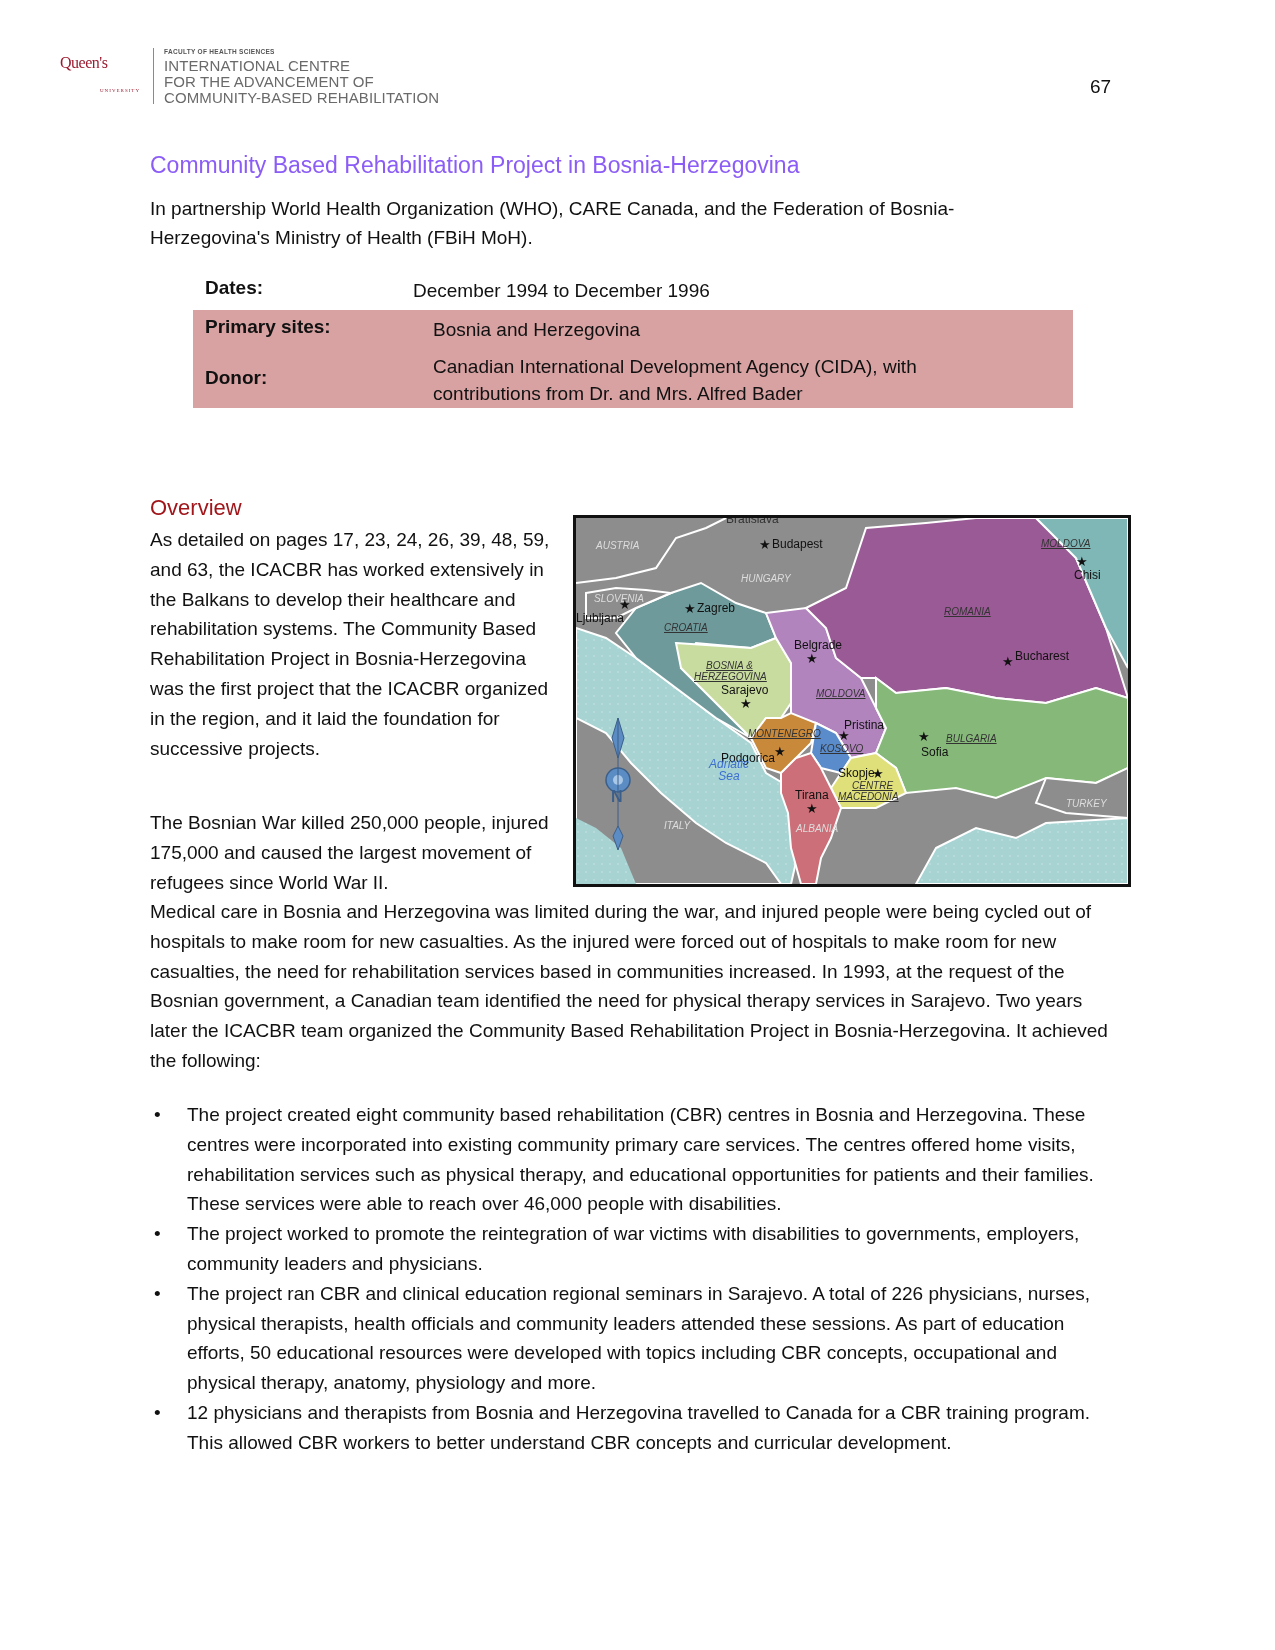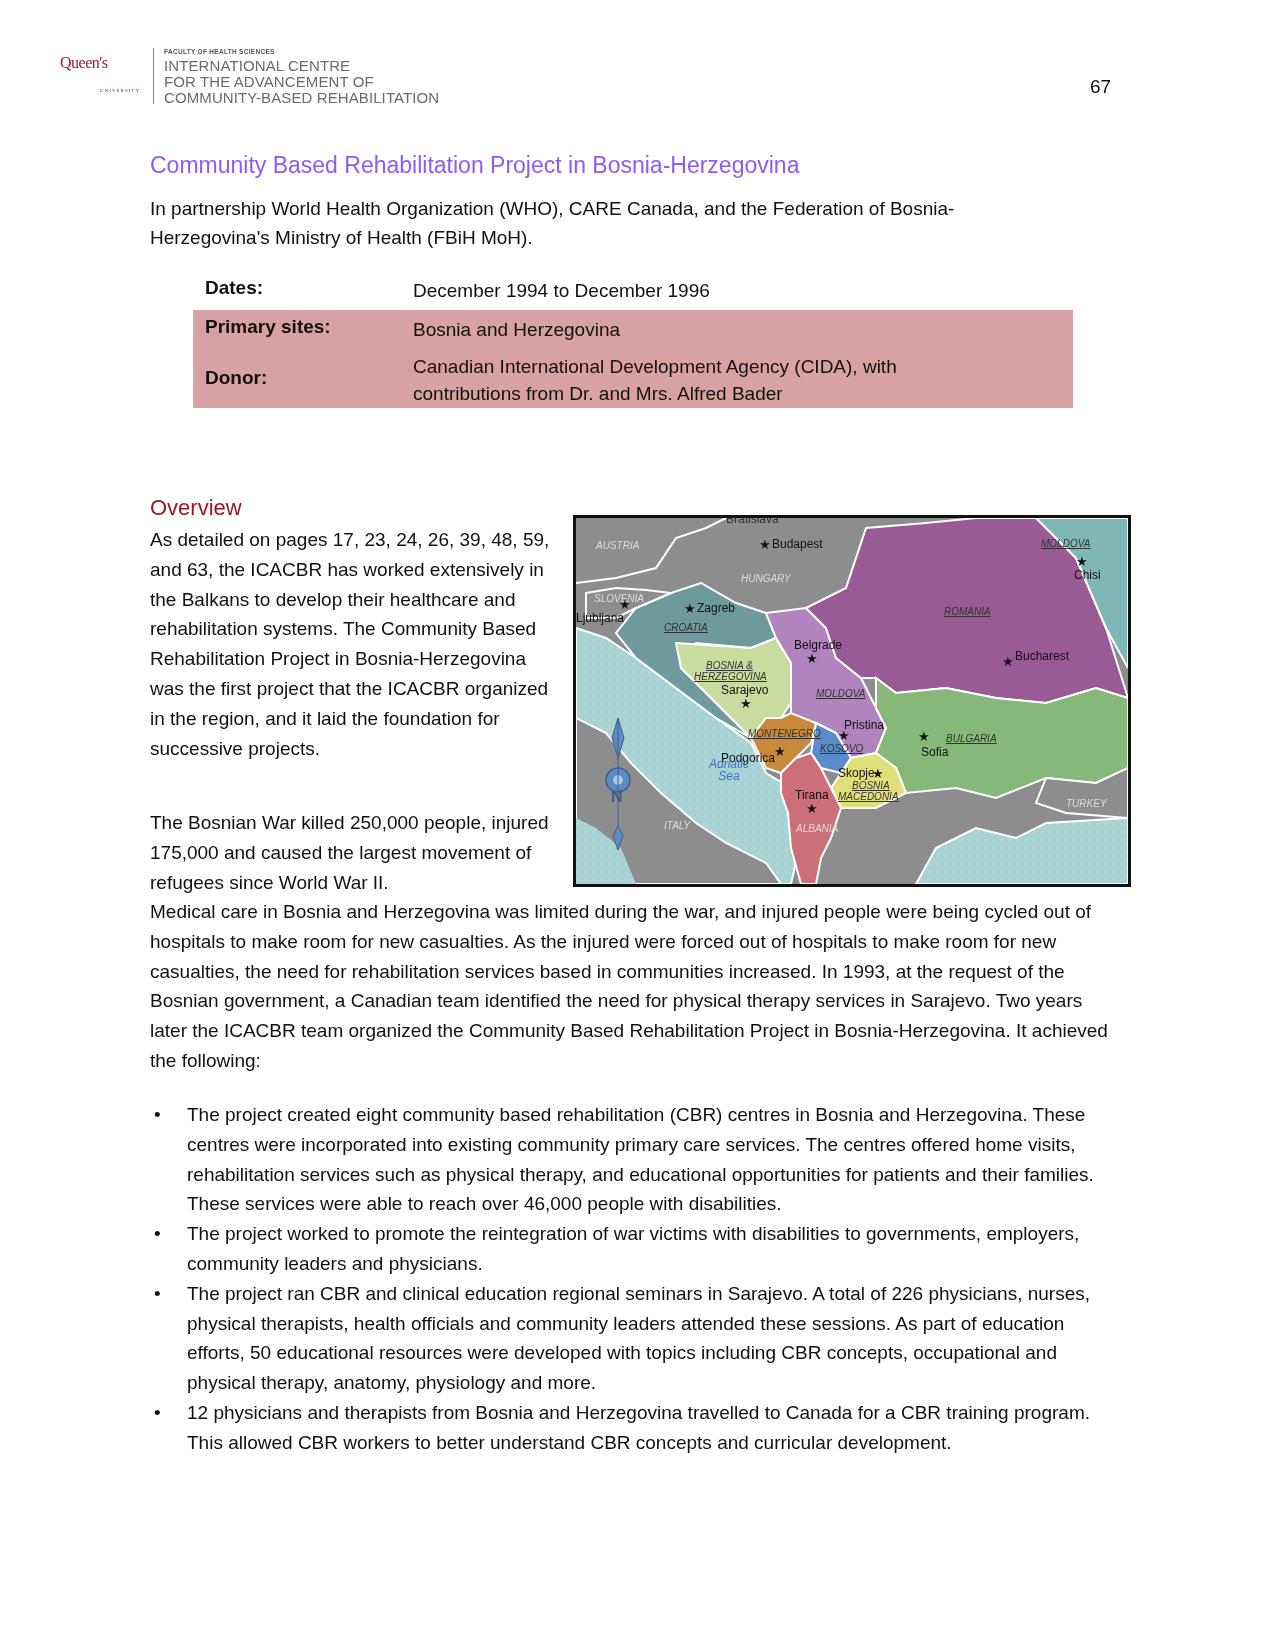--- a/index.html
+++ b/index.html
@@ -19,21 +19,21 @@
               letter-spacing: 0.1px; line-height: 16px; }
   .page-num { position: absolute; left: 1090px; top: 76px; font-size: 19px; color: #111; }
 
   
   .title { position: absolute; left: 150px; top: 152px; font-size: 23px; color: #8b5cf6; white-space: nowrap; }
   .subtitle { position: absolute; left: 150px; top: 194px; width: 900px; font-size: 19px; line-height: 29px; color: #111; }
 
   
   .info { position: absolute; left: 193px; top: 271px; width: 880px; }
   .info-row { display: flex; align-items: flex-start; }
-  .info-row.shade { background: #d8a2a3; }
+  .info-row.shade { background: #d8a2a3; gap: 20px; }
   .info-label { width: 220px; padding-left: 12px; box-sizing: border-box; font-weight: bold; font-size: 19px; }
   .info-val { flex: 1; font-size: 19px; line-height: 27px; }
   .r1 { height: 38px; padding-top: 6px; box-sizing: border-box; }
   .r2 { height: 41px; padding-top: 6px; box-sizing: border-box; margin-top: 1px; }
   .r3 { height: 38px; padding-top: 9px; box-sizing: border-box; }
   .r4 { height: 57px; padding-top: 2px; box-sizing: border-box; }
   .r4 .info-label { padding-top: 14px; }
 
   
   .ov-head { position: absolute; left: 150px; top: 495px; font-size: 22px; color: #a0161b; }
@@ -158,21 +158,21 @@
   <div class="ml country-lt" style="left:18px;top:75px">SLOVENIA</div>
   <div class="ml country-dk" style="left:88px;top:104px">CROATIA</div>
   <div class="ml country-dk" style="left:130px;top:142px">BOSNIA &amp;</div>
   <div class="ml country-dk" style="left:118px;top:153px">HERZEGOVINA</div>
   <div class="ml country-dk" style="left:240px;top:170px">MOLDOVA</div>
   <div class="ml country-dk" style="left:368px;top:88px">ROMANIA</div>
   <div class="ml country-dk" style="left:465px;top:20px">MOLDOVA</div>
   <div class="ml country-dk" style="left:172px;top:210px">MONTENEGRO</div>
   <div class="ml country-dk" style="left:244px;top:225px">KOSOVO</div>
   <div class="ml country-dk" style="left:370px;top:215px">BULGARIA</div>
-  <div class="ml country-dk" style="left:276px;top:262px">BOSNIA</div>
+  <div class="ml country-dk" style="left:276px;top:262px">CENTRE</div>
   <div class="ml country-dk" style="left:262px;top:273px">MACEDONIA</div>
   <div class="ml country-lt" style="left:220px;top:305px">ALBANIA</div>
   <div class="ml country-lt" style="left:88px;top:302px">ITALY</div>
   <div class="ml country-lt" style="left:490px;top:280px">TURKEY</div>
 
   <div class="city" style="left:150px;top:-6px;color:#333">Bratislava</div>
 
   <div class="star" style="left:183px;top:21px">★</div>
   <div class="city" style="left:196px;top:19px">Budapest</div>
 

